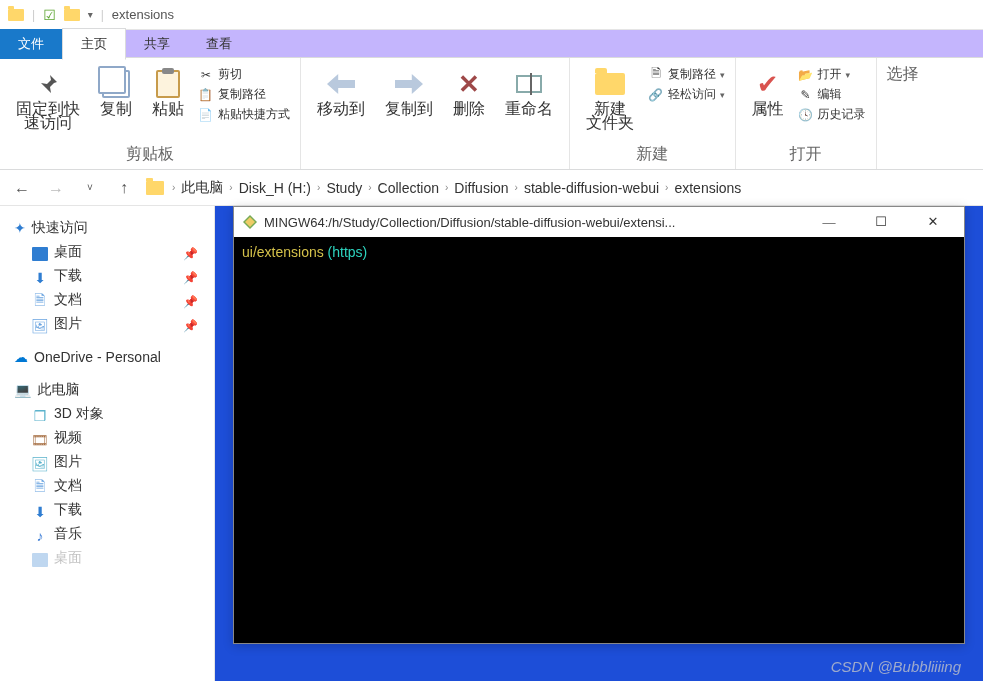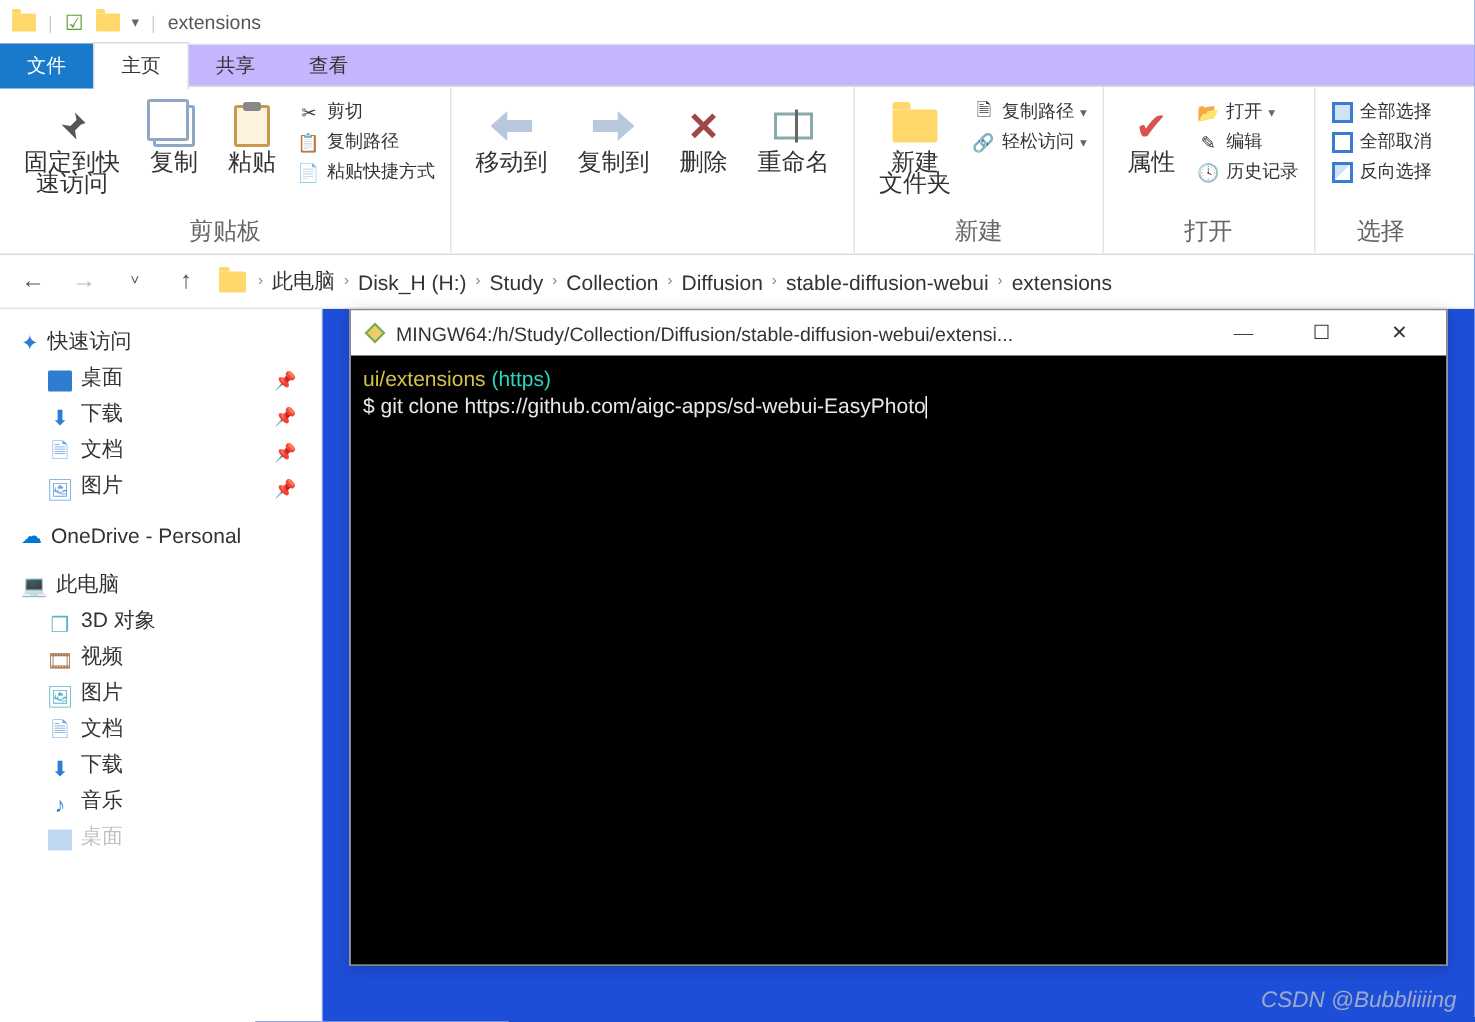--- a/index.html
+++ b/index.html
@@ -57,21 +57,21 @@
 .term-title .tt-text { flex:1; overflow:hidden; text-overflow:ellipsis; white-space:nowrap; color:#333; }
 .term-ctrl { width:46px; height:30px; display:flex; align-items:center; justify-content:center; font-size:13px; cursor:pointer; font-family:"Segoe UI"; }
 .term-body { background:#000; height:calc(100% - 30px); padding:6px 8px; font-family: Consolas, "Courier New", monospace; font-size:14px; color:#ccc; line-height:18px; overflow:hidden; }
 .tg { color:#2ecc40; }
 .tp { color:#d941d9; }
 .ty { color:#d4c14a; }
 .tc { color:#2dd4bf; }
 .tw { color:#e8e8e8; }
 .cursor { display:inline-block; width:1px; height:15px; background:#fff; vertical-align:middle; }
 
-.watermark { position:absolute; right:12px; bottom:6px; color:rgba(200,200,200,0.75); font-size:15px; font-style:italic; pointer-events:none; }
+.watermark { position:absolute; right:22px; bottom:6px; color:rgba(200,200,200,0.75); font-size:15px; font-style:italic; pointer-events:none; }
 
 
 .i-pin { width:24px; height:24px; }
 .i-copy { width:28px; height:28px; border:2px solid #8fa8c8; border-radius:2px; position:relative; }
 .i-copy:after{content:"";position:absolute;left:-6px;top:-6px;width:24px;height:24px;border:2px solid #8fa8c8;background:#fff;border-radius:2px;}
 .i-paste { width:24px; height:28px; border:2px solid #c79b4b; border-radius:2px; position:relative; background:#fdf3dd;}
 .i-paste:before{content:"";position:absolute;left:4px;top:-4px;width:12px;height:6px;background:#888;border-radius:2px;}
 .i-arrow { width:28px; height:20px; background:#b9c9dd; clip-path:polygon(0 30%,60% 30%,60% 0,100% 50%,60% 100%,60% 70%,0 70%); }
 .i-arrow.left { transform:scaleX(-1); }
 .i-x { font-size:26px; color:#9e4848; font-weight:bold; }
@@ -220,42 +220,20 @@
         <div class="small-btn">
             <span class="si">🕓</span>
             <span>历史记录</span>
           </div>
       </div>
     </div>
     <div class="group-title">打开</div>
   </div>
 
   <div class="group" style="border-right:none;">
-    <div class="group-body">
-      <div class="small-list">
-        <div class="small-btn">
-            <span class="si">
-              <span class="i-select" style="background:#cfe2f8;"></span>
-            </span>
-            <span>全部选择</span>
-          </div>
-        <div class="small-btn">
-            <span class="si">
-              <span class="i-select"></span>
-            </span>
-            <span>全部取消</span>
-          </div>
-        <div class="small-btn">
-            <span class="si">
-              <span class="i-select" style="background:linear-gradient(135deg,#cfe2f8 50%,transparent 50%);"></span>
-            </span>
-            <span>反向选择</span>
-          </div>
-      </div>
-    </div>
     <div class="group-title">选择</div>
   </div>
 </div>
 
 <div class="addrbar">
   <div class="navbtn">←</div>
   <div class="navbtn disabled">→</div>
   <div class="navbtn" style="font-size:10px;">˅</div>
   <div class="navbtn">↑</div>
   <div class="breadcrumb">
@@ -355,18 +333,17 @@
             <polygon points="8,1 15,8 8,15 1,8" fill="#7a5"></polygon>
             <polygon points="8,3 13,8 8,13 3,8" fill="#ec6"></polygon>
           </svg>
         <span class="tt-text">MINGW64:/h/Study/Collection/Diffusion/stable-diffusion-webui/extensi...</span>
         <div class="term-ctrl">—</div>
         <div class="term-ctrl">☐</div>
         <div class="term-ctrl">✕</div>
       </div>
       <div class="term-body">
         <div><span class="ty">ui/extensions</span> <span class="tc">(https)</span></div>
-        <div><span class="tw">$</span> <span class="tw">git clone https://github.com/aigc-apps/sd-webui-EasyPhoto</span><span class="cursor"></span></div>
       </div>
     </div>
     <div class="watermark">CSDN @Bubbliiiing</div>
   </div>
 </div>
 
 </body></html>

